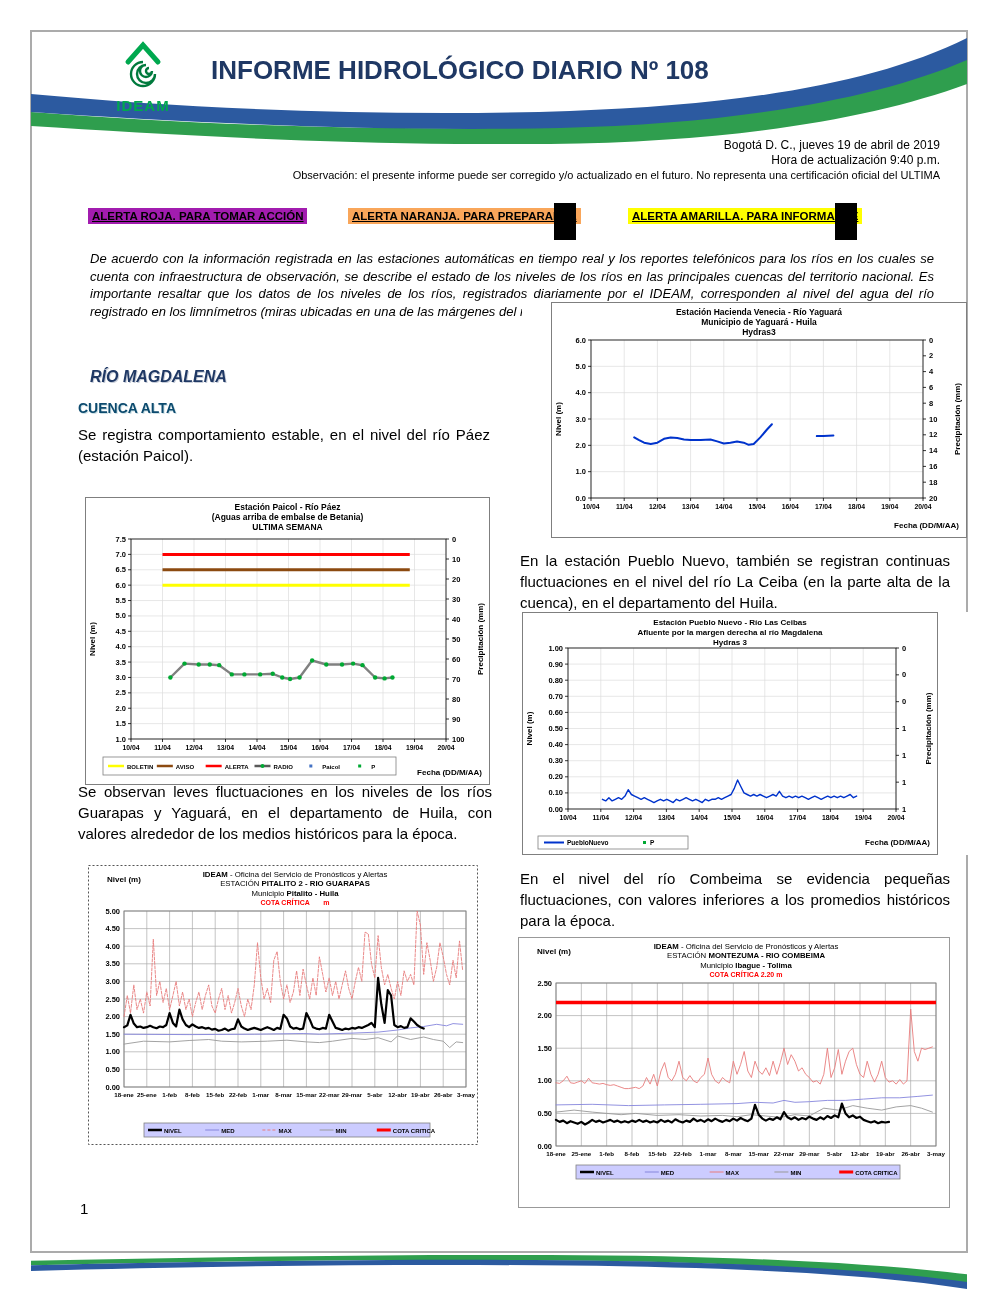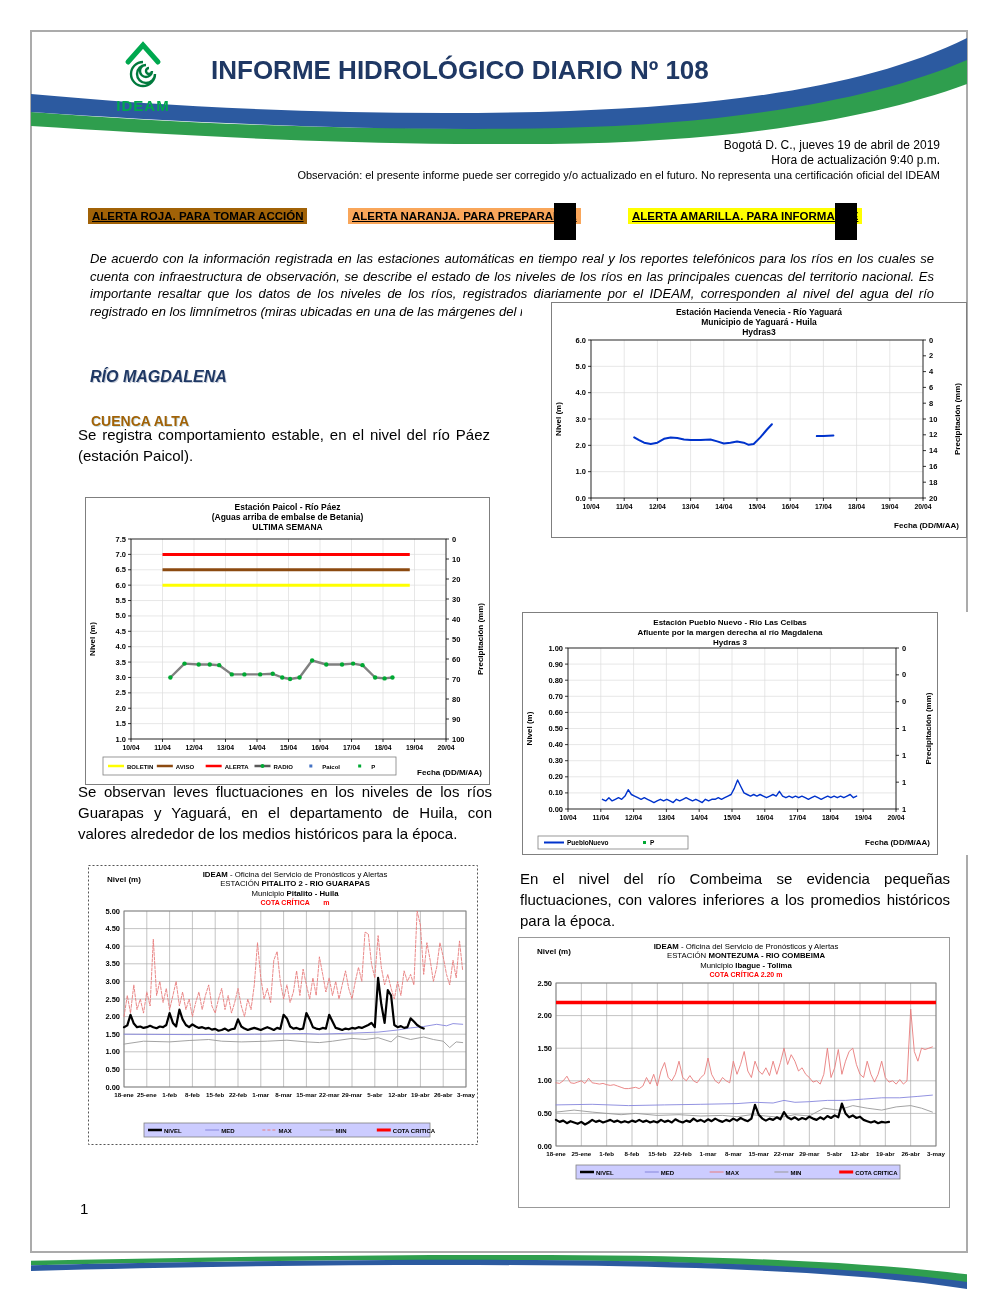--- a/index.html
+++ b/index.html
@@ -19,22 +19,22 @@
   .dateblock .d3{font-size:11px;}
   .alert{position:absolute;top:208px;font-weight:bold;text-decoration:underline;
         font-size:11.5px;padding:2px 4px;white-space:nowrap;}
   .redact{position:absolute;top:203px;width:22px;height:37px;background:#000;}
   .intro{position:absolute;left:78px;top:238px;width:844px;margin:12px;
         font-style:italic;font-size:13px;line-height:17.5px;text-align:justify;}
   .area-title{position:absolute;left:118px;top:307px;margin:0;font-size:16px;font-weight:bold;
         text-decoration:underline;color:#1F3864;text-shadow:1px 1px 0 rgba(31,56,100,0.25);}
   .rio-title{position:absolute;left:78px;top:356px;margin:12px;font-size:16px;font-weight:bold;
         color:#1F3864;text-shadow:1px 1px 0 rgba(31,56,100,0.25);font-style:italic;}
-  .cuenca-title{position:absolute;left:78px;top:400px;margin:13px;font-size:14px;font-weight:bold;
-        color:#a16207;text-shadow:1px 1px 0 rgba(49,132,155,0.25);}
+  .cuenca-title{position:absolute;left:78px;top:400px;margin:0;font-size:14px;font-weight:bold;
+        color:#0c4a6e;text-shadow:1px 1px 0 rgba(49,132,155,0.25);}
   .para{position:absolute;margin:0;font-size:15px;line-height:21px;text-align:justify;}
   .p-paicol{left:78px;top:424px;width:412px;}
   .p-guarapas{left:78px;top:781px;width:414px;}
   .p-pueblo{left:520px;top:550px;width:430px;}
   .p-combeima{left:520px;top:868px;width:430px;}
   .chart{position:absolute;background:#fff;}
   #chart-paicol{left:85px;top:480px;width:405px;height:288px;margin-top:17px;}
   #chart-venecia{left:522px;top:302px;width:416px;height:236px;padding-left:29px;}
   #chart-pueblo{left:522px;top:612px;width:460px;height:243px;}
   #chart-pitalito{left:88px;top:865px;width:390px;height:280px;}
@@ -56,24 +56,24 @@
     <path d="M46,22 L31,5 L16,22" stroke="#00A84F" stroke-width="5" fill="none" stroke-linecap="round"></path>
     <path d="M31,22 a12,12 0 1,0 12,12 a9,9 0 1,1 -9,-9 a6,6 0 1,0 6,6 a3,3 0 1,1 -3,-3" stroke="#007A3D" stroke-width="2.4" fill="none"></path>
   </svg>
   <div class="logo-text">IDEAM</div>
 
   <h1 class="doc-title">INFORME HIDROLÓGICO DIARIO Nº 108</h1>
 
   <div class="dateblock">
     <div class="d1">Bogotá D. C., jueves 19 de abril de 2019</div>
     <div class="d1">Hora de actualización 9:40 p.m.</div>
-    <div class="d3">Observación: el presente informe puede ser corregido y/o actualizado en el futuro. No representa una certificación oficial del IDEAM</div>
+    <div class="d3">Observación: el presente informe puede ser corregido y/o actualizado en el futuro. No representa una certificación oficial del ULTIMA</div>
   </div>
 
-  <span class="alert" style="left: 88px; background: #a16207;">ALERTA ROJA. PARA TOMAR ACCIÓN</span>
+  <span class="alert" style="left: 88px; background: #a21caf;">ALERTA ROJA. PARA TOMAR ACCIÓN</span>
   <span class="alert" style="left: 348px; background: rgb(249, 166, 90);">ALERTA NARANJA. PARA PREPARARSE</span>
   <span class="alert" style="left: 628px; background: rgb(255, 255, 0);">ALERTA AMARILLA. PARA INFORMARSE</span>
   <div class="redact" style="left:554px"></div>
   <div class="redact" style="left:835px"></div>
 
   <p class="intro">De acuerdo con la información registrada en las estaciones automáticas en tiempo real y los reportes telefónicos para los ríos en los cuales se cuenta con infraestructura de observación, se describe el estado de los niveles de los ríos en las principales cuencas del territorio nacional. Es importante resaltar que los datos de los niveles de los ríos, registrados diariamente por el IDEAM, corresponden al nivel del agua del río registrado en los limnímetros (miras ubicadas en una de las márgenes del río).</p>
 
   <h3 class="rio-title">RÍO MAGDALENA</h3>
   <h3 class="cuenca-title">CUENCA ALTA</h3>
 
@@ -385,20 +385,21 @@
         <text x="338.8" y="207" font-size="6.8" text-anchor="middle" fill="#000" font-weight="bold">19/04</text>
         <line x1="338.8" y1="196" x2="338.8" y2="199" stroke="#000" stroke-width="0.8"></line>
         <text x="372" y="207" font-size="6.8" text-anchor="middle" fill="#000" font-weight="bold">20/04</text>
         <line x1="372" y1="196" x2="372" y2="199" stroke="#000" stroke-width="0.8"></line>
         <text x="10" y="117" font-size="8" text-anchor="middle" fill="#000" font-weight="bold" transform="rotate(-90 10 117)">Nivel (m)</text>
         <text x="409" y="117" font-size="8" text-anchor="middle" fill="#000" font-weight="bold" transform="rotate(-90 409 117)">Precipitación (mm)</text>
         <path d="M83.2,135.4L88.1,138.1L93.1,140.7L99.8,142.0L106.4,140.7L113.0,136.8L119.7,135.4L126.3,136.0L133.0,137.5L139.6,138.1L149.6,138.1L159.5,137.5L166.2,139.4L172.8,141.5L179.4,140.7L186.1,139.4L192.7,140.7L197.7,142.8L202.7,142.0L209.3,135.4L216.0,127.5L220.9,122.3" fill="none" stroke="#0033CC" stroke-width="2" stroke-linejoin="round" stroke-linecap="round"></path>
         <path d="M265.8,134.1L272.4,133.9L282.4,133.6" fill="none" stroke="#0033CC" stroke-width="2" stroke-linejoin="round" stroke-linecap="round"></path>
         <text x="408" y="226" font-size="8" text-anchor="end" fill="#000" font-weight="bold">Fecha (DD/M/AA)</text>
       </svg></div>
+  <p class="para p-pueblo">En la estación Pueblo Nuevo, también se registran continuas fluctuaciones en el nivel del río La Ceiba (en la parte alta de la cuenca), en el departamento del Huila.</p>
   <div class="chart" id="chart-pueblo"><svg width="416" height="243">
         <rect x="0.5" y="0.5" width="415" height="242" fill="#fff" stroke="#7F7F7F"></rect>
         <text x="208" y="13" font-size="8" text-anchor="middle" fill="#000" font-weight="bold">Estación Pueblo Nuevo - Río Las Ceibas</text>
         <text x="208" y="23" font-size="8" text-anchor="middle" fill="#000" font-weight="bold">Afluente por la margen derecha al río Magdalena</text>
         <text x="208" y="33" font-size="8" text-anchor="middle" fill="#000" font-weight="bold">Hydras 3</text>
         <line x1="46" y1="36" x2="46" y2="197" stroke="#DCDCDC" stroke-width="0.7"></line>
         <line x1="78.8" y1="36" x2="78.8" y2="197" stroke="#DCDCDC" stroke-width="0.7"></line>
         <line x1="111.6" y1="36" x2="111.6" y2="197" stroke="#DCDCDC" stroke-width="0.7"></line>
         <line x1="144.4" y1="36" x2="144.4" y2="197" stroke="#DCDCDC" stroke-width="0.7"></line>
         <line x1="177.2" y1="36" x2="177.2" y2="197" stroke="#DCDCDC" stroke-width="0.7"></line>

